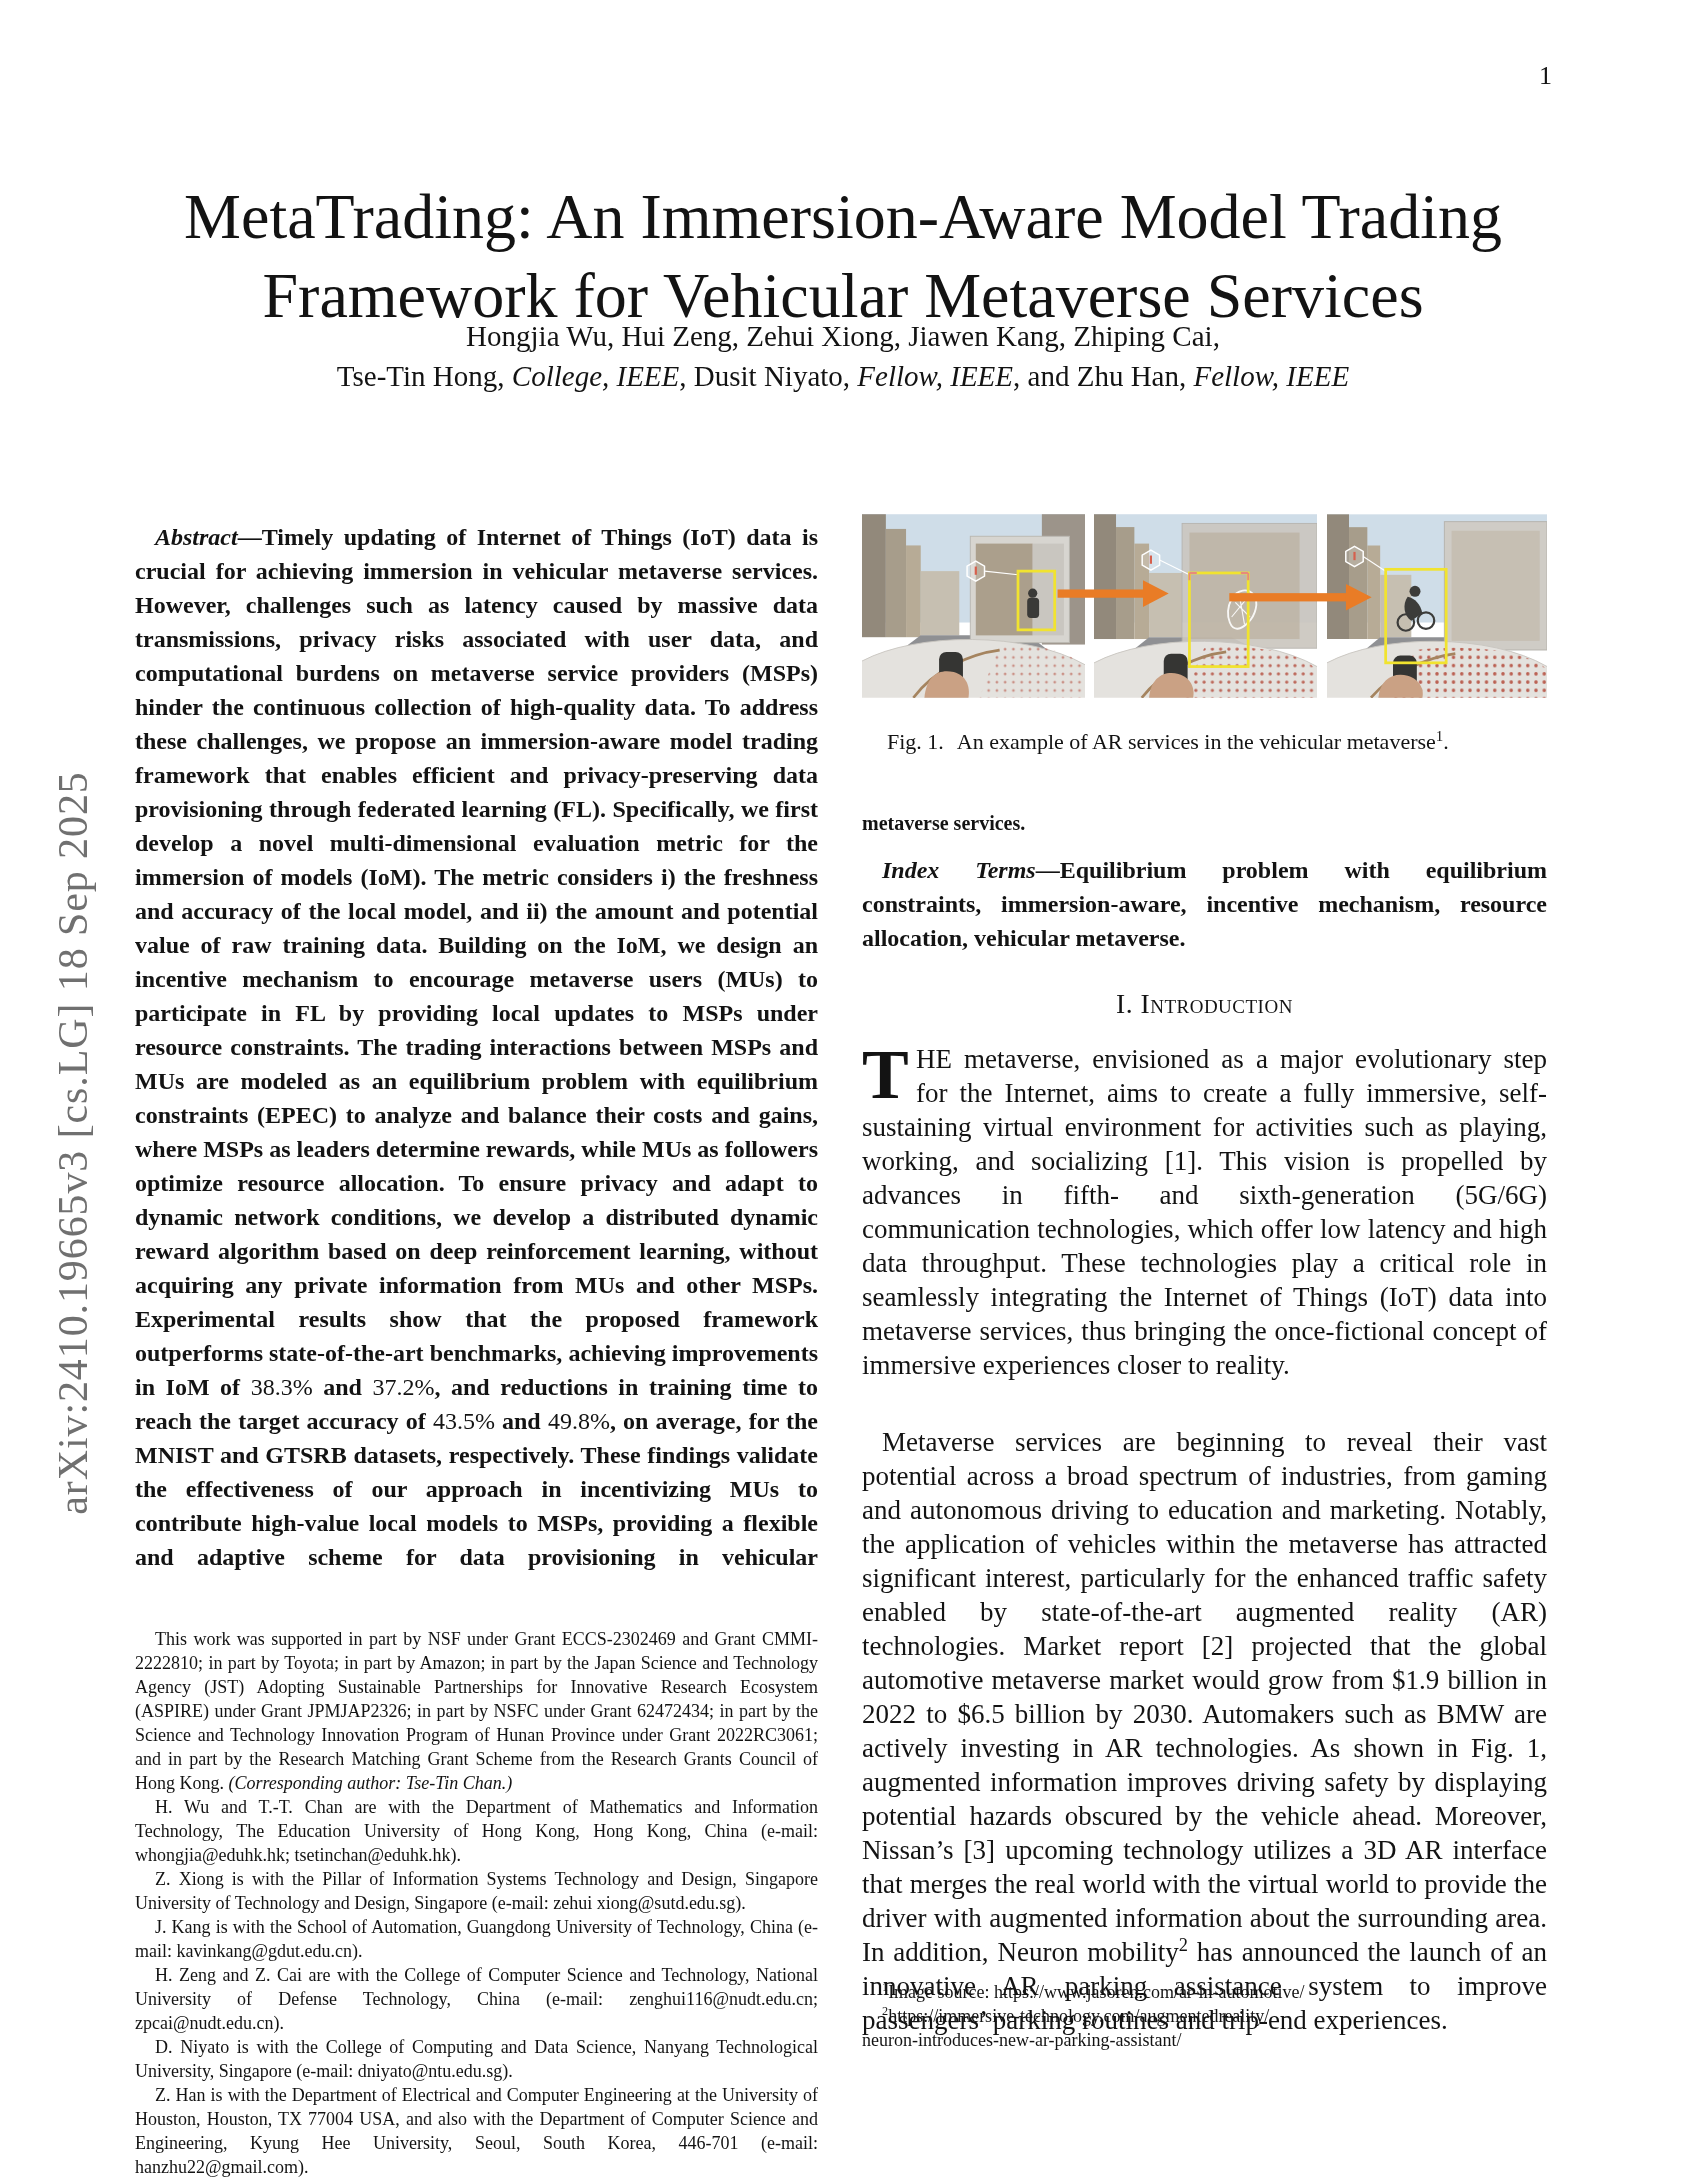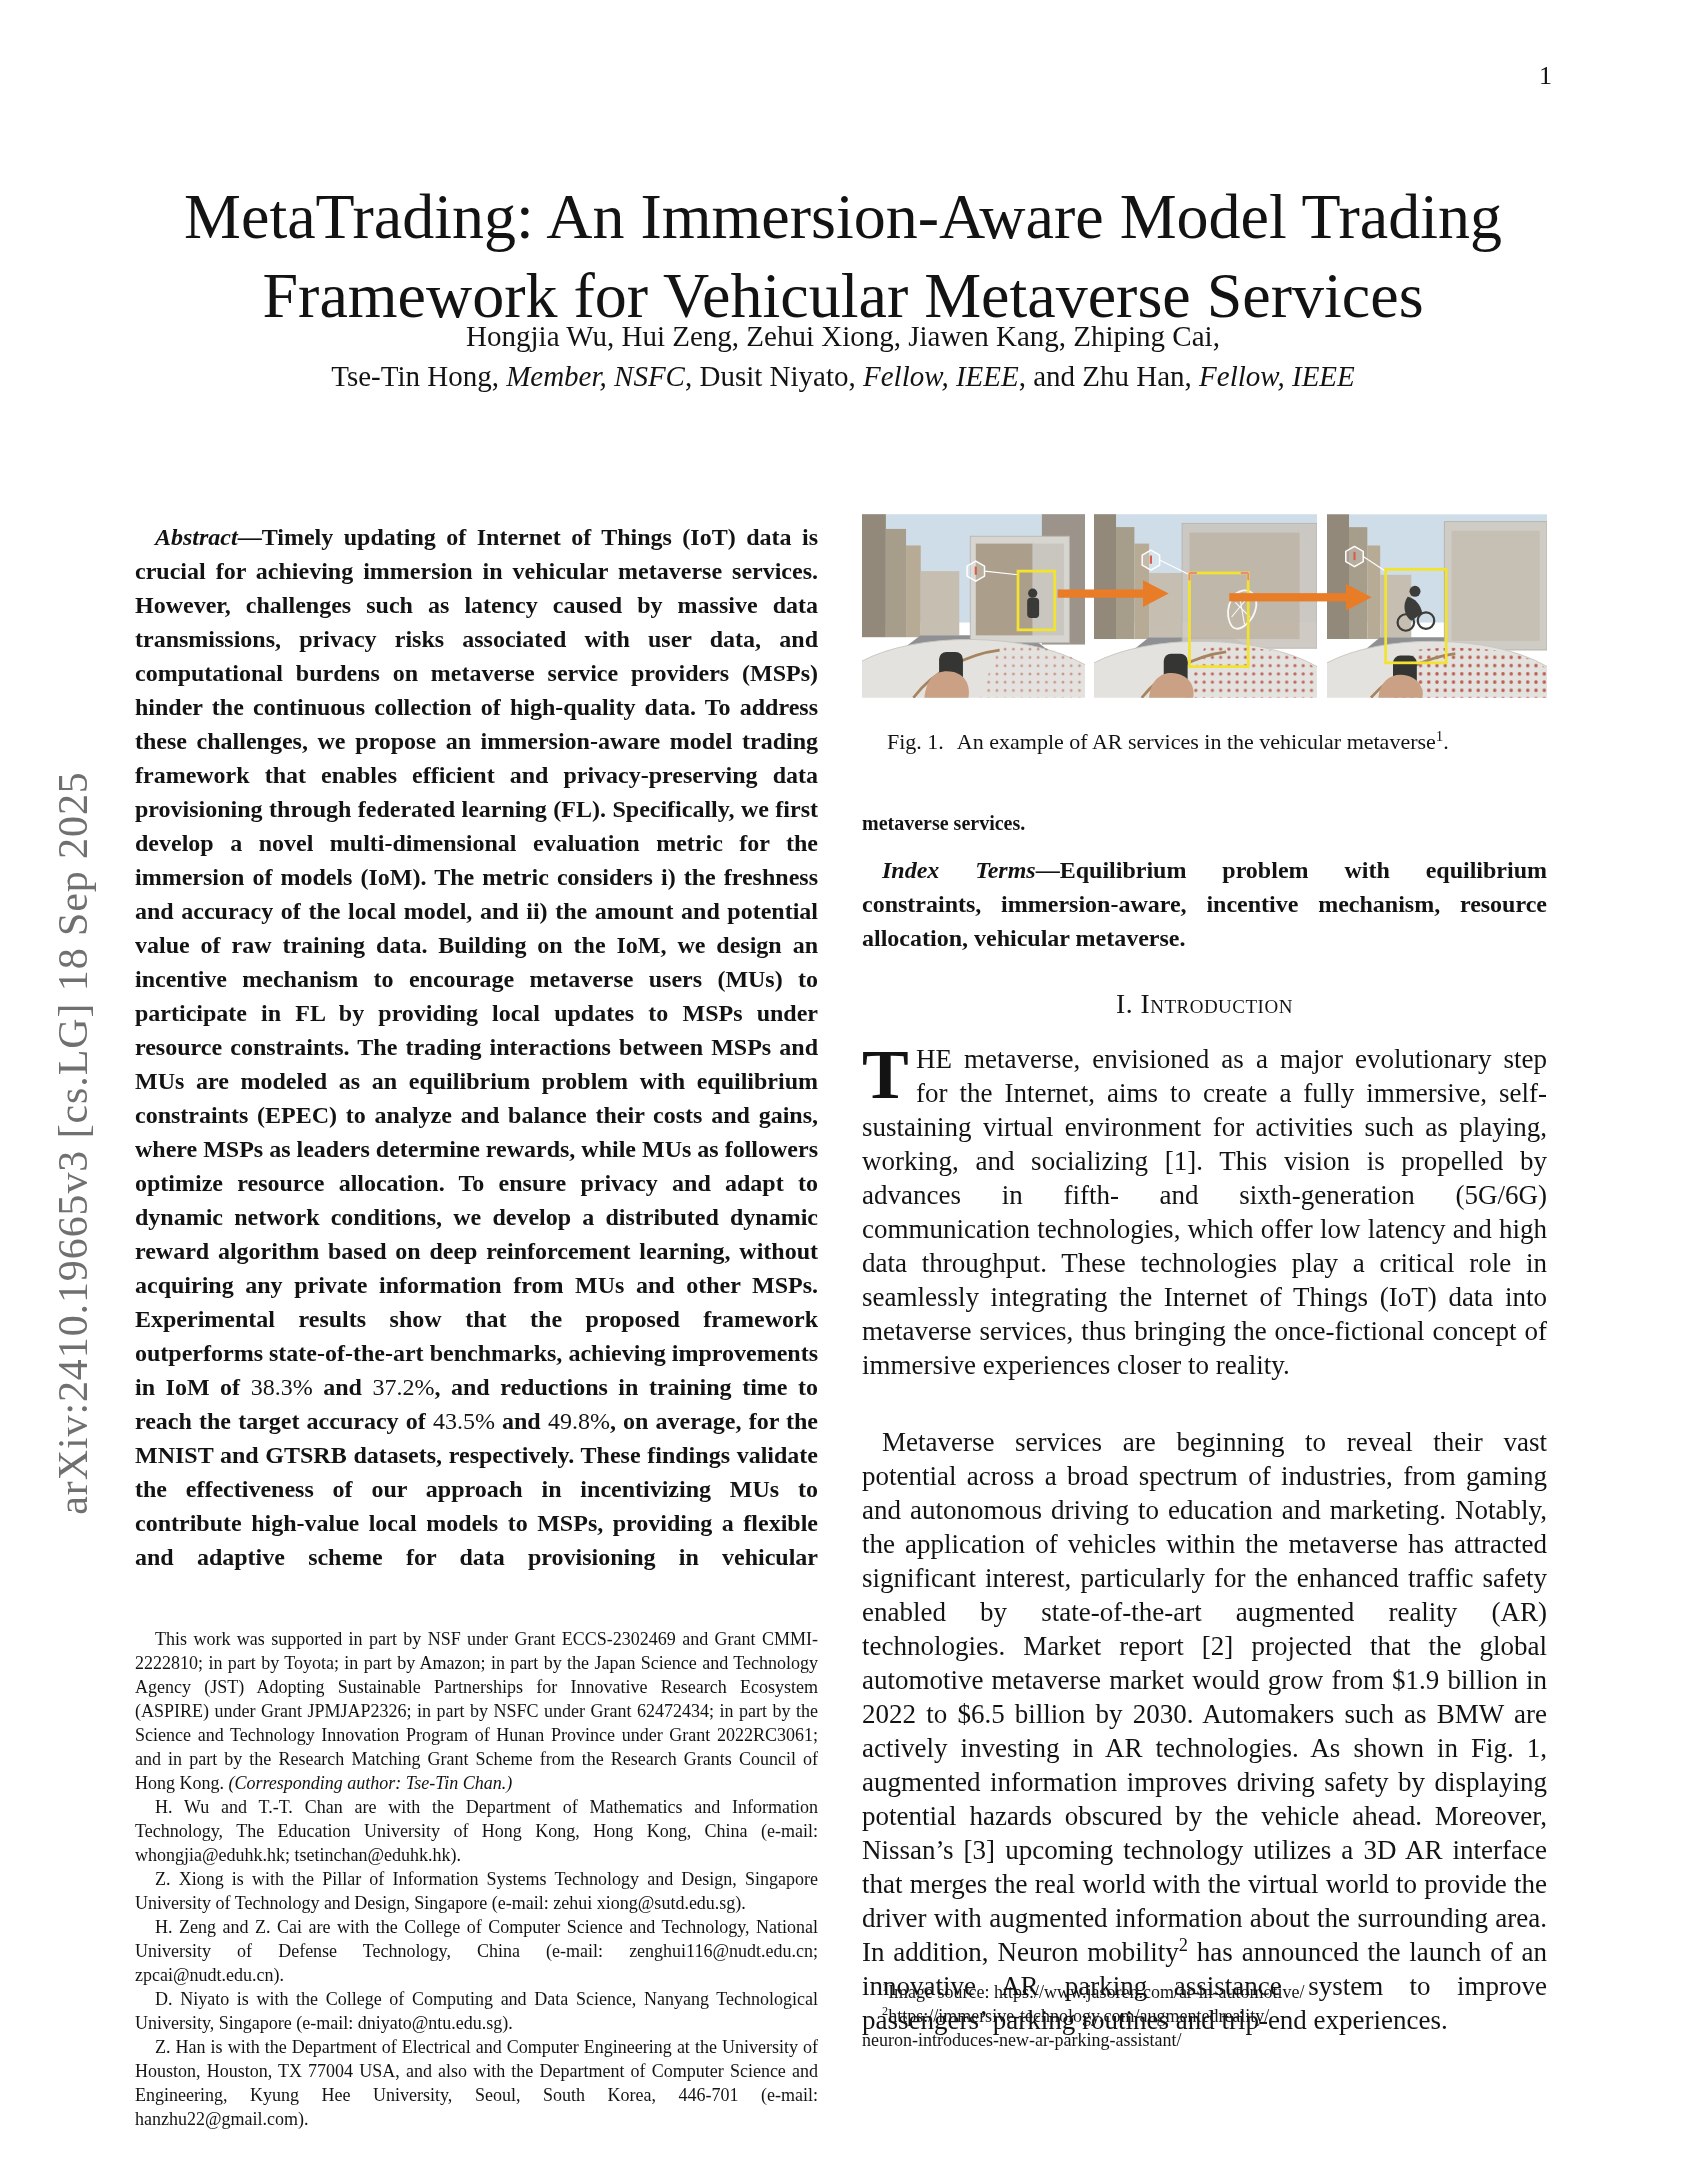--- a/index.html
+++ b/index.html
@@ -59,33 +59,34 @@
 <div class="arxiv-sidebar">arXiv:2410.19665v3  [cs.LG]  18 Sep 2025</div>
 
 <h1 class="title">
   <span>MetaTrading: An Immersion-Aware Model Trading</span><br>
   <span>Framework for Vehicular Metaverse Services</span>
 </h1>
 
 <div class="authors">
   <span>Hongjia Wu, Hui Zeng, Zehui Xiong, Jiawen Kang, Zhiping Cai,</span><br>
   <span>
-    <span>Tse-Tin Hong, </span><em>Member, NSFC</em><span>, Dusit Niyato, </span><em>Fellow, IEEE</em><span>, and Zhu Han, </span><em>Fellow, IEEE</em>
+    <span>Tse-Tin Hong, </span><em>College, IEEE</em><span>, Dusit Niyato, </span><em>Fellow, IEEE</em><span>, and Zhu Han, </span><em>Fellow, IEEE</em>
   </span>
 </div>
 
 <div class="col-left">
   <p class="abstract">
     <span class="lead">Abstract</span><span>—Timely updating of Internet of Things (IoT) data is crucial for achieving immersion in vehicular metaverse services. However, challenges such as latency caused by massive data transmissions, privacy risks associated with user data, and computational burdens on metaverse service providers (MSPs) hinder the continuous collection of high-quality data. To address these challenges, we propose an immersion-aware model trading framework that enables efficient and privacy-preserving data provisioning through federated learning (FL). Specifically, we first develop a novel multi-dimensional evaluation metric for the immersion of models (IoM). The metric considers i) the freshness and accuracy of the local model, and ii) the amount and potential value of raw training data. Building on the IoM, we design an incentive mechanism to encourage metaverse users (MUs) to participate in FL by providing local updates to MSPs under resource constraints. The trading interactions between MSPs and MUs are modeled as an equilibrium problem with equilibrium constraints (EPEC) to analyze and balance their costs and gains, where MSPs as leaders determine rewards, while MUs as followers optimize resource allocation. To ensure privacy and adapt to dynamic network conditions, we develop a distributed dynamic reward algorithm based on deep reinforcement learning, without acquiring any private information from MUs and other MSPs. Experimental results show that the proposed framework outperforms state-of-the-art benchmarks, achieving improvements in IoM of </span><span class="math">38.3%</span><span> and </span><span class="math">37.2%</span><span>, and reductions in training time to reach the target accuracy of </span><span class="math">43.5%</span><span> and </span><span class="math">49.8%</span><span>, on average, for the MNIST and GTSRB datasets, respectively. These findings validate the effectiveness of our approach in incentivizing MUs to contribute high-value local models to MSPs, providing a flexible and adaptive scheme for data provisioning in vehicular</span>
   </p>
 
   <div class="fn-block">
     <p class="fn"><span>This work was supported in part by NSF under Grant ECCS-2302469 and Grant CMMI-2222810; in part by Toyota; in part by Amazon; in part by the Japan Science and Technology Agency (JST) Adopting Sustainable Partnerships for Innovative Research Ecosystem (ASPIRE) under Grant JPMJAP2326; in part by NSFC under Grant 62472434; in part by the Science and Technology Innovation Program of Hunan Province under Grant 2022RC3061; and in part by the Research Matching Grant Scheme from the Research Grants Council of Hong Kong. </span><em>(Corresponding author: Tse-Tin Chan.)</em></p>
     <p class="fn">H. Wu and T.-T. Chan are with the Department of Mathematics and Information Technology, The Education University of Hong Kong, Hong Kong, China (e-mail: whongjia@eduhk.hk; tsetinchan@eduhk.hk).</p>
     <p class="fn">Z. Xiong is with the Pillar of Information Systems Technology and Design, Singapore University of Technology and Design, Singapore (e-mail: zehui xiong@sutd.edu.sg).</p>
+    <p class="fn">J. Kang is with the School of Automation, Guangdong University of Technology, China (e-mail: kavinkang@gdut.edu.cn).</p>
     <p class="fn">H. Zeng and Z. Cai are with the College of Computer Science and Technology, National University of Defense Technology, China (e-mail: zenghui116@nudt.edu.cn; zpcai@nudt.edu.cn).</p>
     <p class="fn">D. Niyato is with the College of Computing and Data Science, Nanyang Technological University, Singapore (e-mail: dniyato@ntu.edu.sg).</p>
     <p class="fn">Z. Han is with the Department of Electrical and Computer Engineering at the University of Houston, Houston, TX 77004 USA, and also with the Department of Computer Science and Engineering, Kyung Hee University, Seoul, South Korea, 446-701 (e-mail: hanzhu22@gmail.com).</p>
   </div>
 </div>
 
 <div class="col-right">
 
   <div class="figure-images">
 

